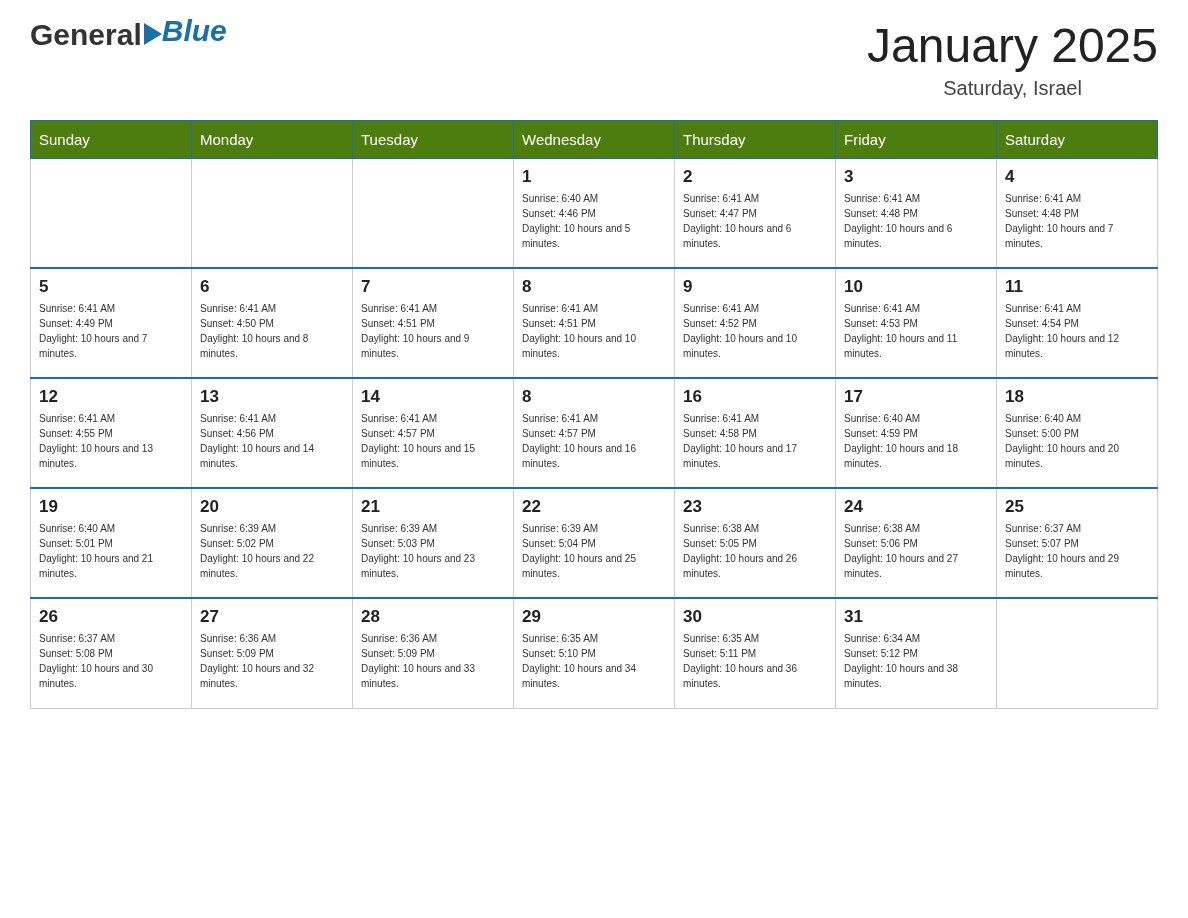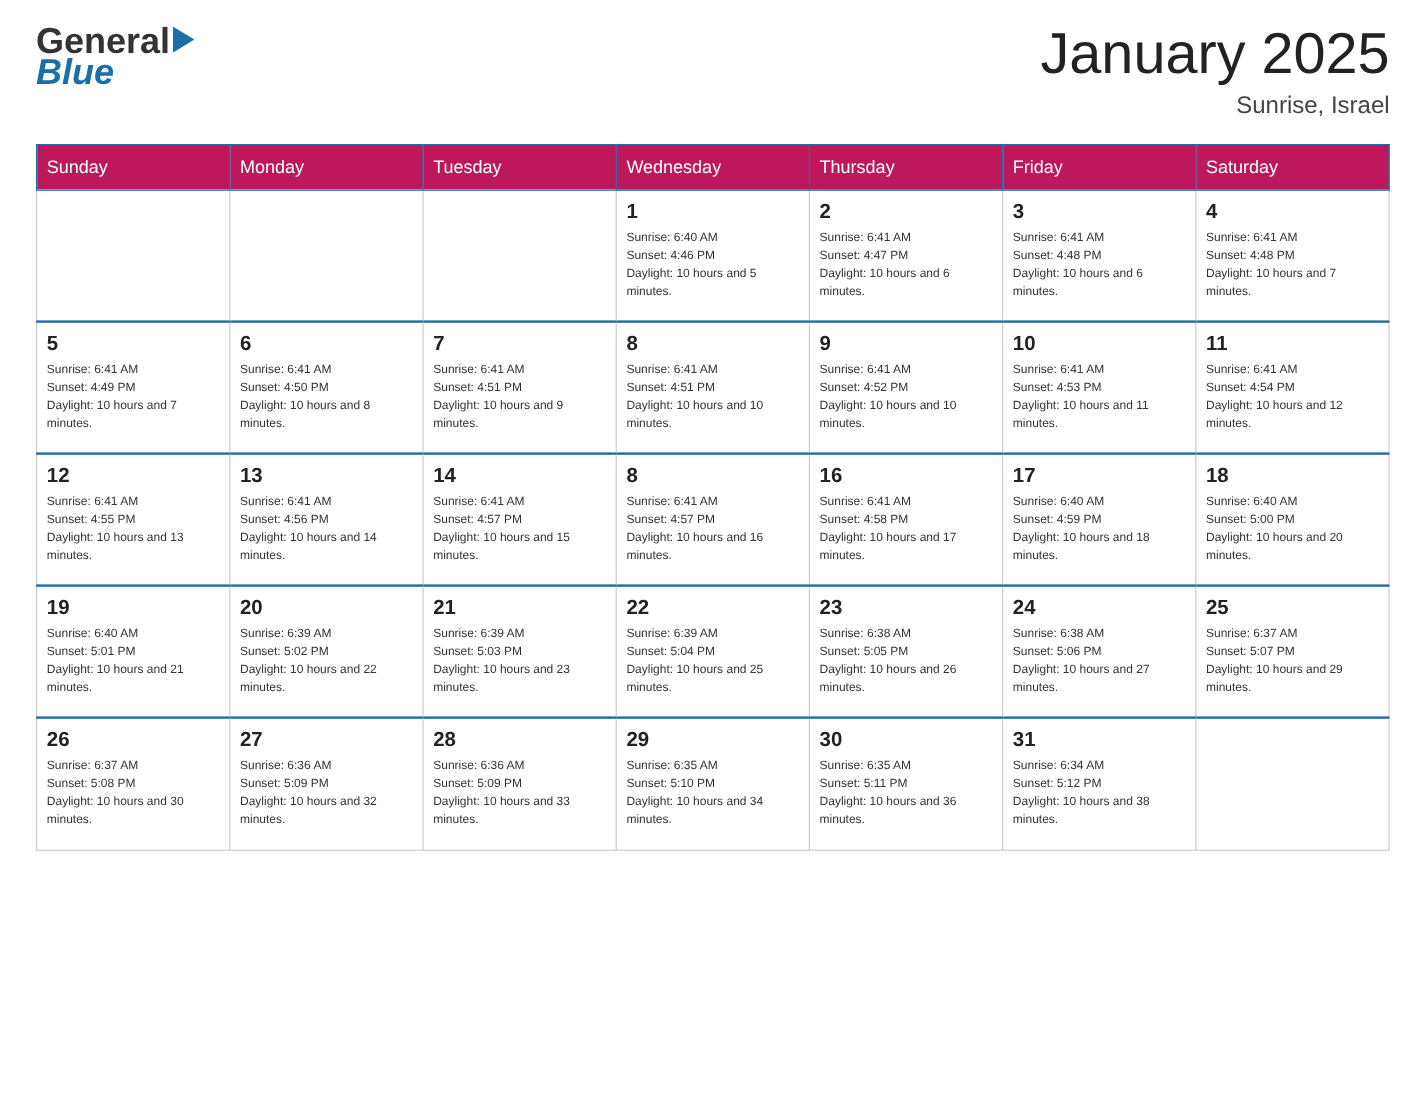--- a/index.html
+++ b/index.html
@@ -10,40 +10,40 @@
       width: 1188px;
       min-height: 918px;
     }
     .header {
       display: flex;
       justify-content: space-between;
       align-items: flex-start;
       margin-bottom: 20px;
     }
     .title-section {
-      text-align: right;
+      text-align: center;
       margin-left: 17px;
     }
     .main-title {
       font-size: 48px;
       font-weight: normal;
       color: #222;
       line-height: 1.1;
     }
     .subtitle {
       font-size: 20px;
       color: #444;
       margin-top: 4px;
     }
     .calendar {
       width: 100%;
       border-collapse: collapse;
     }
     .calendar thead tr th {
-      background-color: #be185d;
+      background-color: #4d7c0f;
       color: #ffffff;
       padding: 10px 8px;
       font-size: 15px;
       font-weight: normal;
       text-align: left;
       border: 1px solid #1a6fa8;
     }
     .calendar tbody tr td {
       border: 1px solid #cccccc;
       vertical-align: top;
@@ -66,21 +66,21 @@
     }
     .calendar tbody tr:not(:last-child) td {
       border-bottom: 2px solid #1a6fa8;
     }
     .empty-cell {
       background: #fff;
     }
     
     .logo-wrapper {
       display: flex;
-      flex-direction: column;
+      flex-direction: row;
       line-height: 1;
     }
     .logo-line1 {
       display: flex;
       align-items: center;
     }
     .logo-general {
       font-size: 30px;
       font-weight: bold;
       color: #333;
@@ -104,21 +104,21 @@
         
         <svg width="18" height="22" viewBox="0 0 18 22">
           <polygon points="0,0 18,11 0,22" fill="#1a6fa8"></polygon>
         </svg>
       </span>
     </div>
     <div class="logo-line2">Blue</div>
   </div>
   <div class="title-section">
     <div class="main-title">January 2025</div>
-    <div class="subtitle">Sunrise, Israel</div>
+    <div class="subtitle">Saturday, Israel</div>
   </div>
 </div>
 
 <table class="calendar">
   <thead>
     <tr>
 
     <th>Sunday</th>
         <th>Monday</th>
         <th>Tuesday</th>

